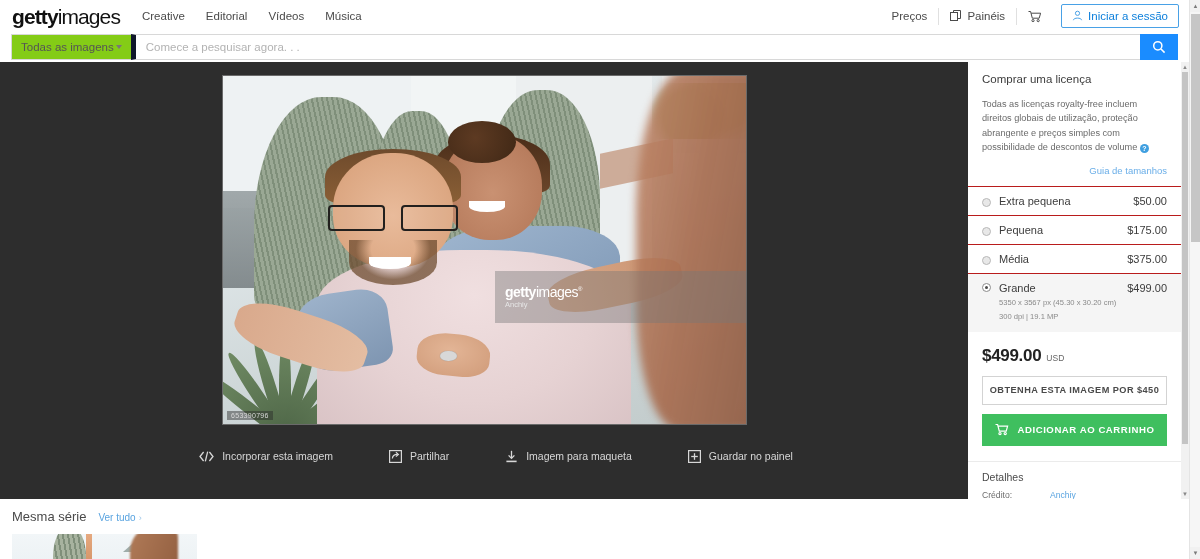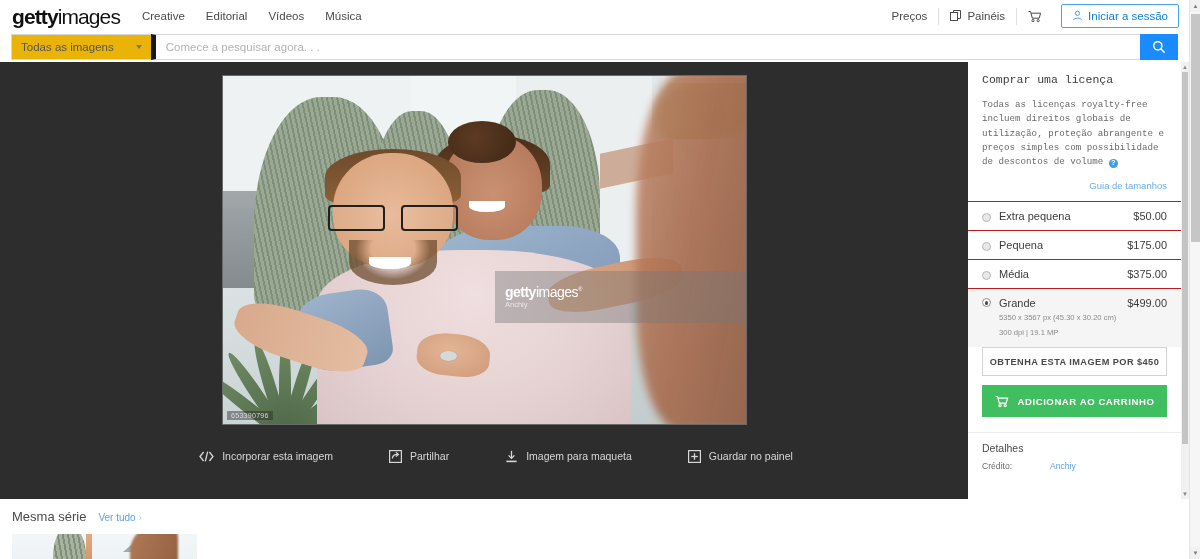--- a/index.html
+++ b/index.html
@@ -42,22 +42,22 @@
     gap: 5px; margin-left: 8px; white-space: nowrap; background: #fff;
   }
   .icon-svg { display: block; }
 
   
   .searchrow {
     position: absolute; top: 33px; left: 0; width: 1189px; height: 28px;
     display: flex; align-items: center; padding: 0 11px;
   }
   .cat-select {
-    height: 26px; border: 1px solid #d8d8d8; background: #eab308;
-    display: flex; align-items: center; padding: 0 9px; gap: 22px;
+    height: 26px; border: 1px solid #d8d8d8; background: #84cc16;
+    display: flex; align-items: center; padding: 0 9px; gap: 2px;
     font-size: 11.5px; color: #555; white-space: nowrap; border-right: none;
   }
   .caret { width: 0; height: 0; border-left: 3.5px solid transparent;
            border-right: 3.5px solid transparent; border-top: 4px solid #777; }
   .search-input {
     flex: 1; height: 26px; border: 1px solid #d8d8d8; border-left: 5px solid #0f172a;
     border-right: none; font-size: 11.5px; padding: 0 10px; color: #333;
     font-family: "Liberation Sans", sans-serif; outline: none;
   }
   .search-input::placeholder { color: #b3b3b3; }
@@ -180,21 +180,21 @@
   }
   .cap1 { font-size:11px; color:#ececec; line-height:1.25; }
   .cap2 { font-size:9.5px; color:#b8b8b8; margin-top:4px; line-height:1.25; }
 
   
   .sidebar {
     position:absolute; top:62px; left:968px; width:221px; height:437px;
     background:#fff; overflow:hidden;
   }
   .sb-inner { width:213px; }
-  .sb-pad { padding: 11px 14px 0 14px; font-family: Liberation Mono, monospace; }
+  .sb-pad { padding: 11px 14px 0 14px; }
   .sb-title { font-size:11.5px; color:#3c3c3c; }
   .sb-desc { font-size:9.2px; color:#6a6a6a; line-height:1.55; margin-top:12px; }
   .help-dot {
     display:inline-block; width:9px; height:9px; border-radius:50%;
     background:#3f9fe0; color:#fff; font-size:7px; line-height:9px;
     text-align:center; vertical-align:-1px; font-weight:700;
   }
   .sizeguide { text-align:right; padding:6px 14px 8px 0; }
   .sizeguide a { font-size:9.5px; color:#6aaee8; text-decoration:none; }
 
@@ -514,20 +514,23 @@
       <div class="sizerow sel">
         <span class="radio on"></span>
         <span class="size-name">
           <span>Grande</span>
           <div class="size-meta">5350 x 3567 px (45.30 x 30.20 cm)</div>
           <div class="size-meta">300 dpi | 19.1 MP</div>
         </span>
         <span class="size-price">$499.00</span>
       </div>
 
+      <div class="pricebox">
+        <span class="bigprice">$499.00</span><span class="bigprice"><span class="usd">USD</span></span>
+      </div>
 
       <div class="btn-outline">
         <span>OBTENHA ESTA IMAGEM POR $450</span>
       </div>
 
       <div class="btn-cart">
         <span>
           <svg class="icon-svg" width="14" height="13" viewBox="0 0 14 13">
             <path d="M0.5 1.5 H2.6 L4.3 8.2 H11.2 L12.6 3.2 H3.2" fill="none" stroke="#fff" stroke-width="1.2"></path>
             <circle cx="5" cy="10.6" r="1.1" fill="none" stroke="#fff" stroke-width="1.2"></circle>

